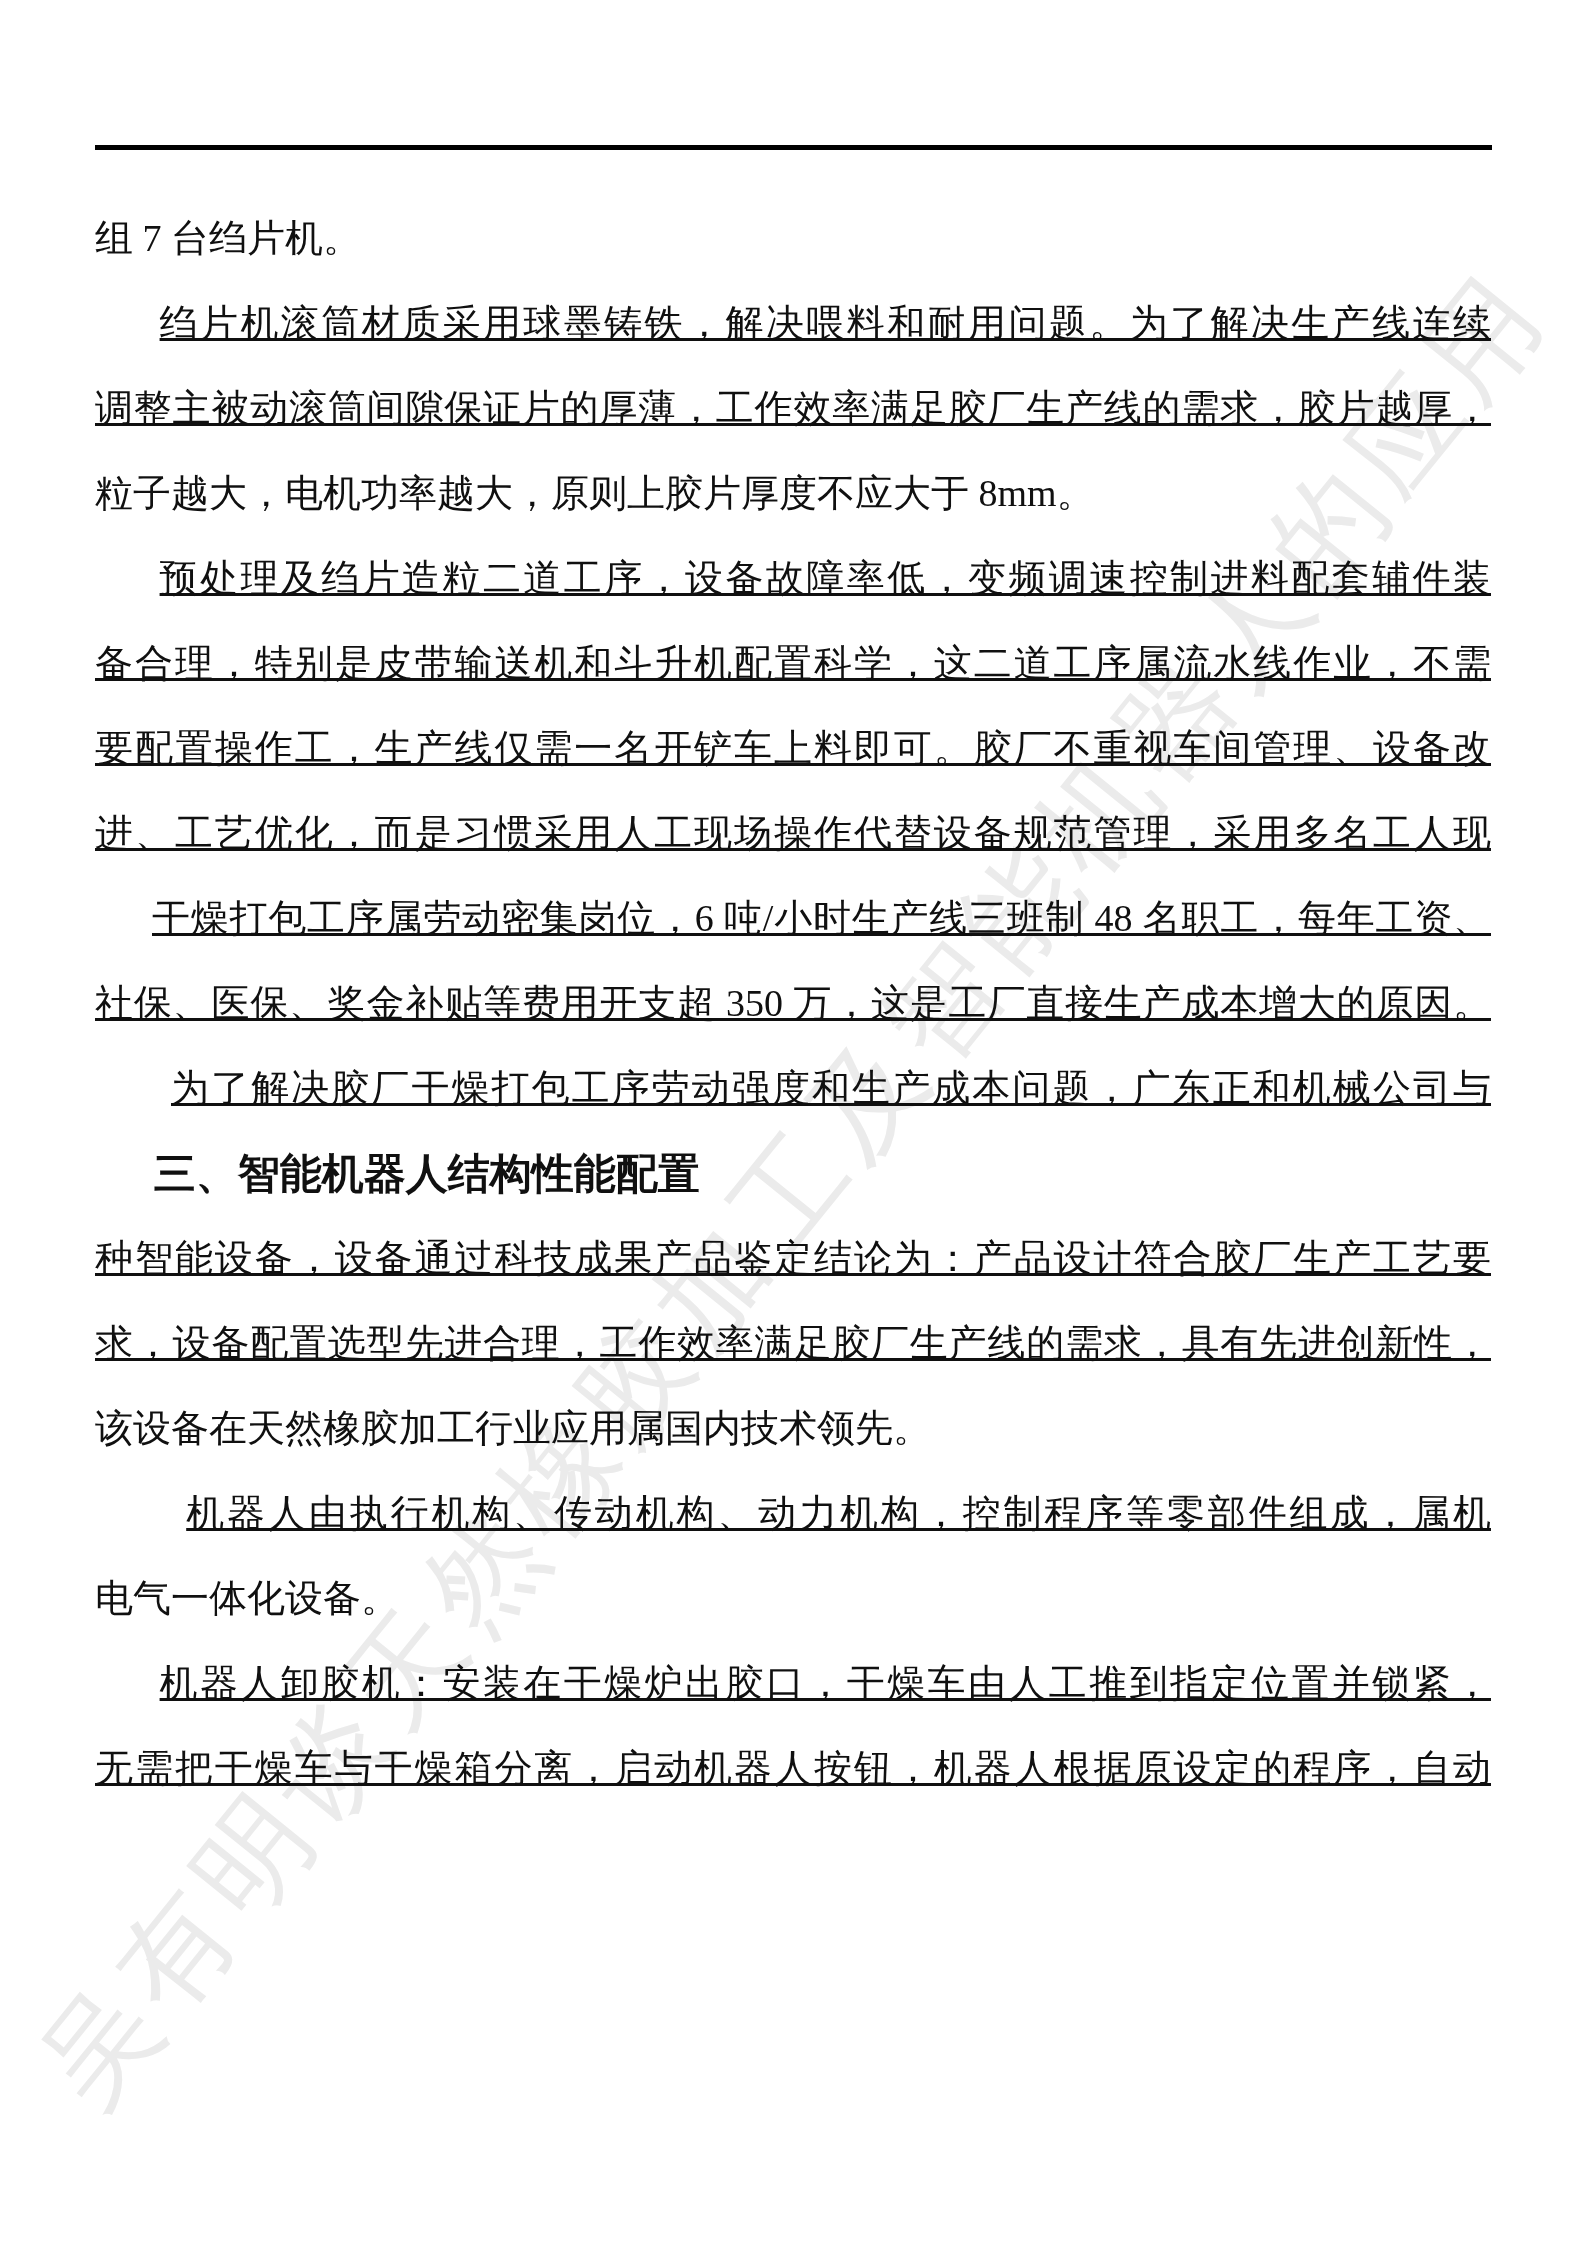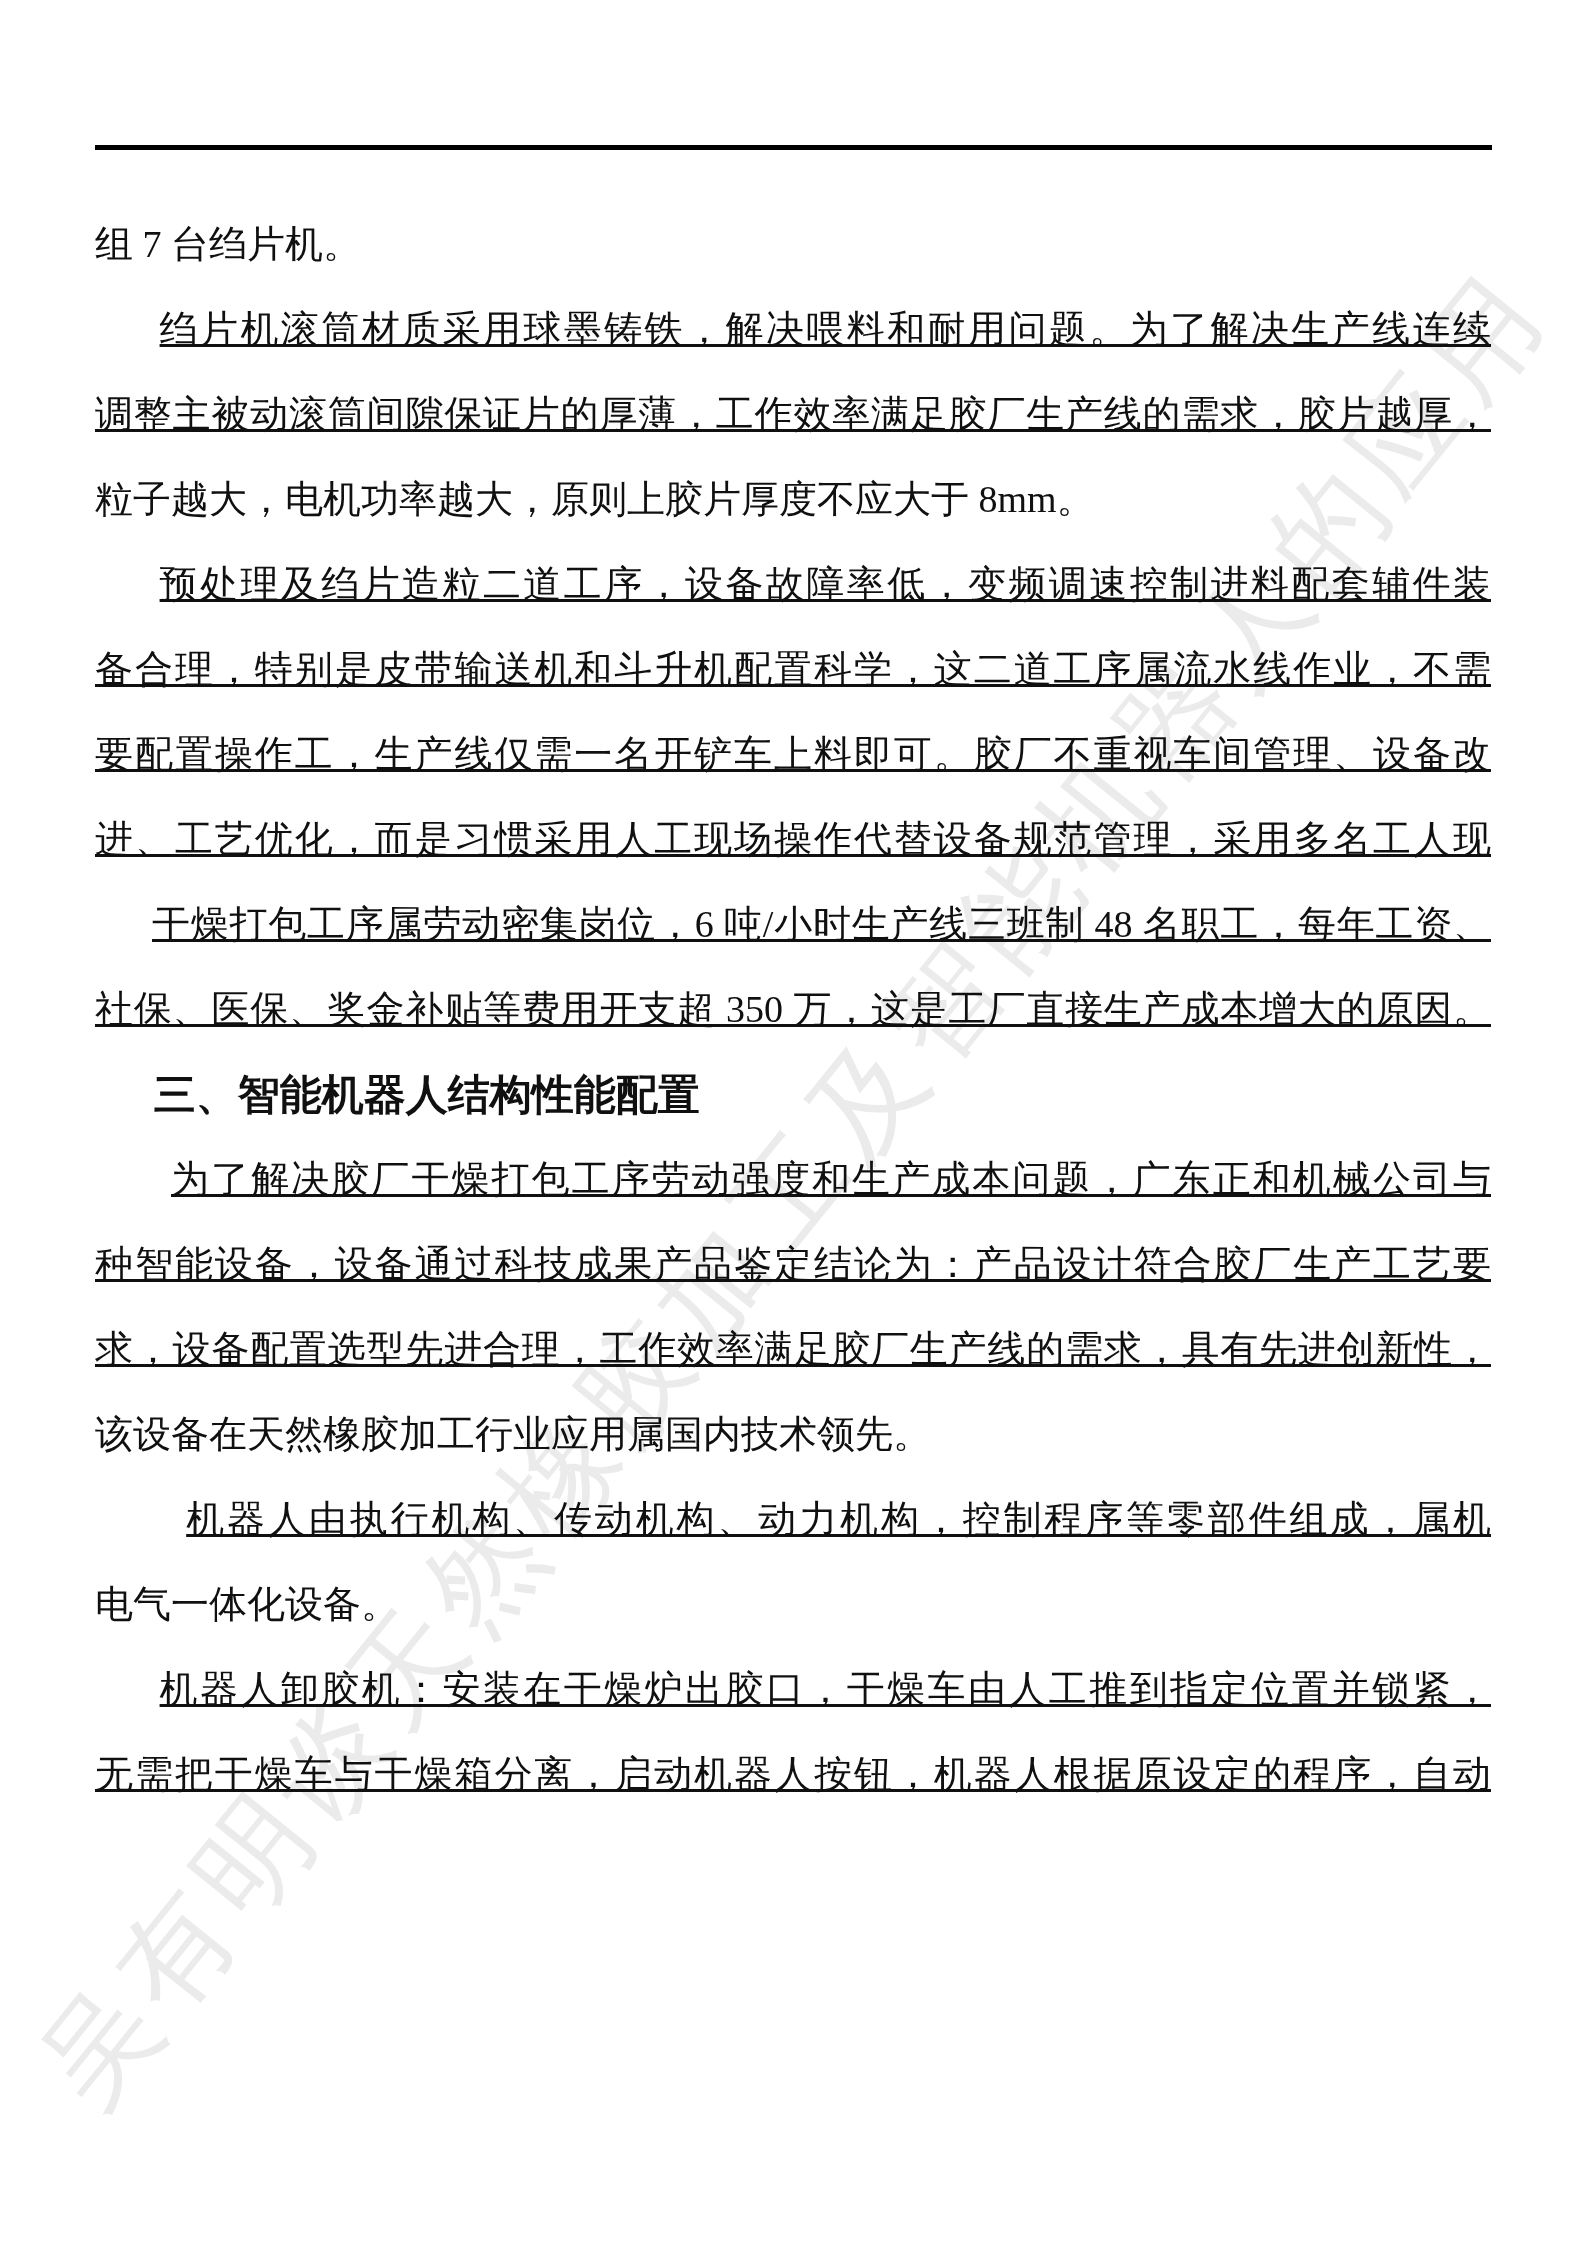--- a/index.html
+++ b/index.html
@@ -36,21 +36,21 @@
     right: 95px;
     top: 145px;
     height: 5px;
     background: #000000;
     z-index: 2;
   }
   .doc-body {
     position: absolute;
     left: 95px;
     right: 96px;
-    top: 202px;
+    top: 196px;
     z-index: 1;
   }
   .line {
     height: 85px;
     line-height: 85px;
     font-size: 38px;
     text-align: left;
     white-space: nowrap;
   }
   .line.fill {
@@ -80,22 +80,22 @@
       <div class="line">组 7 台绉片机。</div>
       <div class="line fill" style="text-indent: 1.7em;">绉片机滚筒材质采用球墨铸铁，解决喂料和耐用问题。为了解决生产线连续</div>
       <div class="line fill">调整主被动滚筒间隙保证片的厚薄，工作效率满足胶厂生产线的需求，胶片越厚，</div>
       <div class="line">粒子越大，电机功率越大，原则上胶片厚度不应大于 8mm。</div>
       <div class="line fill" style="text-indent: 1.7em;">预处理及绉片造粒二道工序，设备故障率低，变频调速控制进料配套辅件装</div>
       <div class="line fill">备合理，特别是皮带输送机和斗升机配置科学，这二道工序属流水线作业，不需</div>
       <div class="line fill">要配置操作工，生产线仅需一名开铲车上料即可。胶厂不重视车间管理、设备改</div>
       <div class="line fill">进、工艺优化，而是习惯采用人工现场操作代替设备规范管理，采用多名工人现</div>
       <div class="line fill" style="text-indent: 1.5em;">干燥打包工序属劳动密集岗位，6 吨/小时生产线三班制 48 名职工，每年工资、</div>
       <div class="line fill">社保、医保、奖金补贴等费用开支超 350 万，这是工厂直接生产成本增大的原因。</div>
+      <div class="line fill" style="text-indent: 2em;">为了解决胶厂干燥打包工序劳动强度和生产成本问题，广东正和机械公司与</div>
       <div class="line heading" style="text-indent: 1.4em;">三、智能机器人结构性能配置</div>
-      <div class="line fill" style="text-indent: 2em;">为了解决胶厂干燥打包工序劳动强度和生产成本问题，广东正和机械公司与</div>
       <div class="line fill">种智能设备，设备通过科技成果产品鉴定结论为：产品设计符合胶厂生产工艺要</div>
       <div class="line fill">求，设备配置选型先进合理，工作效率满足胶厂生产线的需求，具有先进创新性，</div>
       <div class="line">该设备在天然橡胶加工行业应用属国内技术领先。</div>
       <div class="line fill" style="text-indent: 2.4em;">机器人由执行机构、传动机构、动力机构，控制程序等零部件组成，属机</div>
       <div class="line">电气一体化设备。</div>
       <div class="line fill" style="text-indent: 1.7em;">机器人卸胶机：安装在干燥炉出胶口，干燥车由人工推到指定位置并锁紧，</div>
       <div class="line fill">无需把干燥车与干燥箱分离，启动机器人按钮，机器人根据原设定的程序，自动</div>
     </div>
 </div>
 

